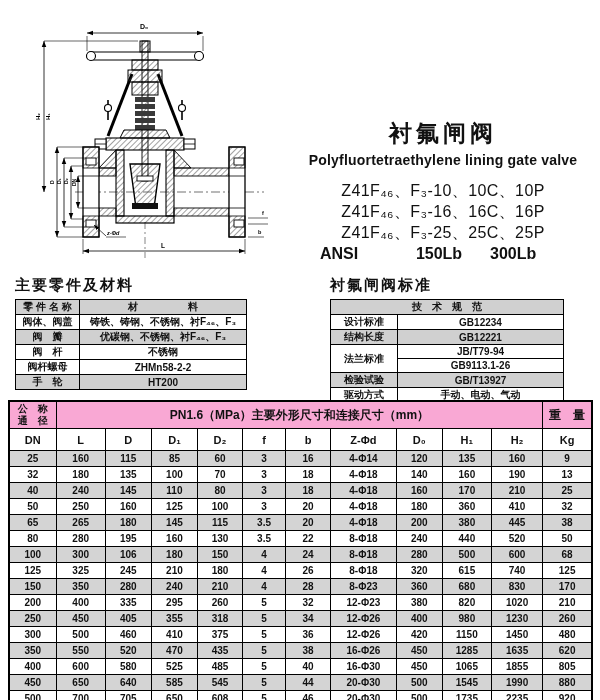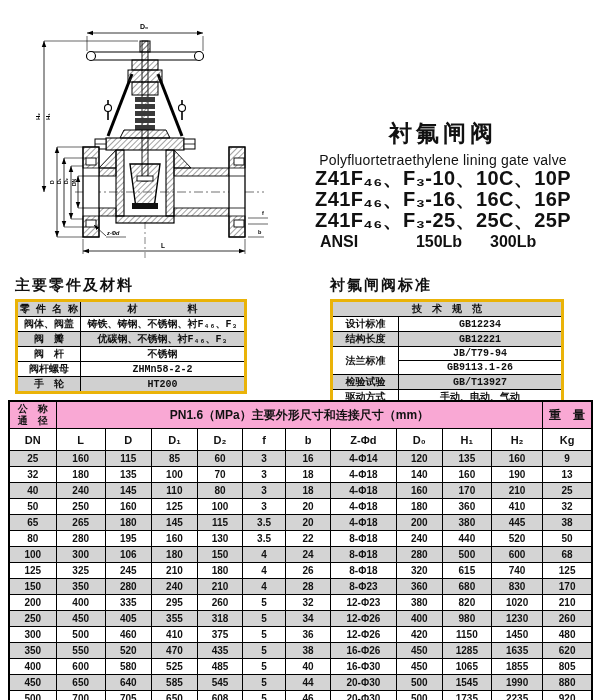--- a/index.html
+++ b/index.html
@@ -3,31 +3,31 @@
 <meta charset="utf-8">
 <style>
   html,body{margin:0;padding:0;}
   body{width:600px;height:700px;background:#ffffff;position:relative;overflow:hidden;
        font-family:"Liberation Sans","DejaVu Sans",sans-serif;color:#111;}
   
   #drawing{position:absolute;left:20px;top:8px;width:250px;height:255px;}
   
   #titleblock{position:absolute;left:290px;top:118px;width:306px;text-align:center;}
   .cn-title{font-size:23px;font-weight:bold;letter-spacing:4px;}
-  .en-title{font-size:14px;font-weight:normal;margin:3px 0 0;letter-spacing:0.2px;}
-  .model-line{font-size:20px;font-weight:bold;line-height:21px;letter-spacing:0.4px;}
+  .en-title{font-size:14px;font-weight:bold;margin:3px 0 12px;letter-spacing:0.2px;}
+  .model-line{font-size:16px;font-weight:normal;line-height:21px;letter-spacing:0.4px;}
   .ansi-line{font-size:16px;font-weight:bold;line-height:22px;display:flex;}
   .ansi-line span:nth-child(1){width:98px;}
   .ansi-line span:nth-child(2){width:102px;}
   
   .section-title{font-size:15px;font-weight:bold;letter-spacing:2px;margin:0 0 4px 0;}
   #materials-section{position:absolute;left:3px;top:276px;width:232px;margin-left:12px;}
   #standards-section{position:absolute;left:330px;top:276px;width:234px;}
   table{border-collapse:collapse;}
-  .minitable{width:100%;border:3px solid #eab308;table-layout:fixed;font-family:Liberation Mono, monospace;}
+  .minitable{width:100%;border:1px solid #eab308;table-layout:fixed;}
   .minitable td{border:1px solid #000;font-size:10px;font-weight:bold;text-align:center;
                 height:13px;padding:0 2px;white-space:nowrap;overflow:hidden;}
   #materials-section col.c1{width:64px;}
   #standards-section col.c1{width:67px;}
   .shade{background:#d0d0d0;}
   
   #main-table-wrap{position:absolute;left:8px;top:400px;width:585px;}
   #main-table{width:585px;border:2px solid #000;table-layout:fixed;}
   #main-table th,#main-table td{border:1px solid #000;font-weight:bold;text-align:center;
                 padding:0;white-space:nowrap;overflow:hidden;}

